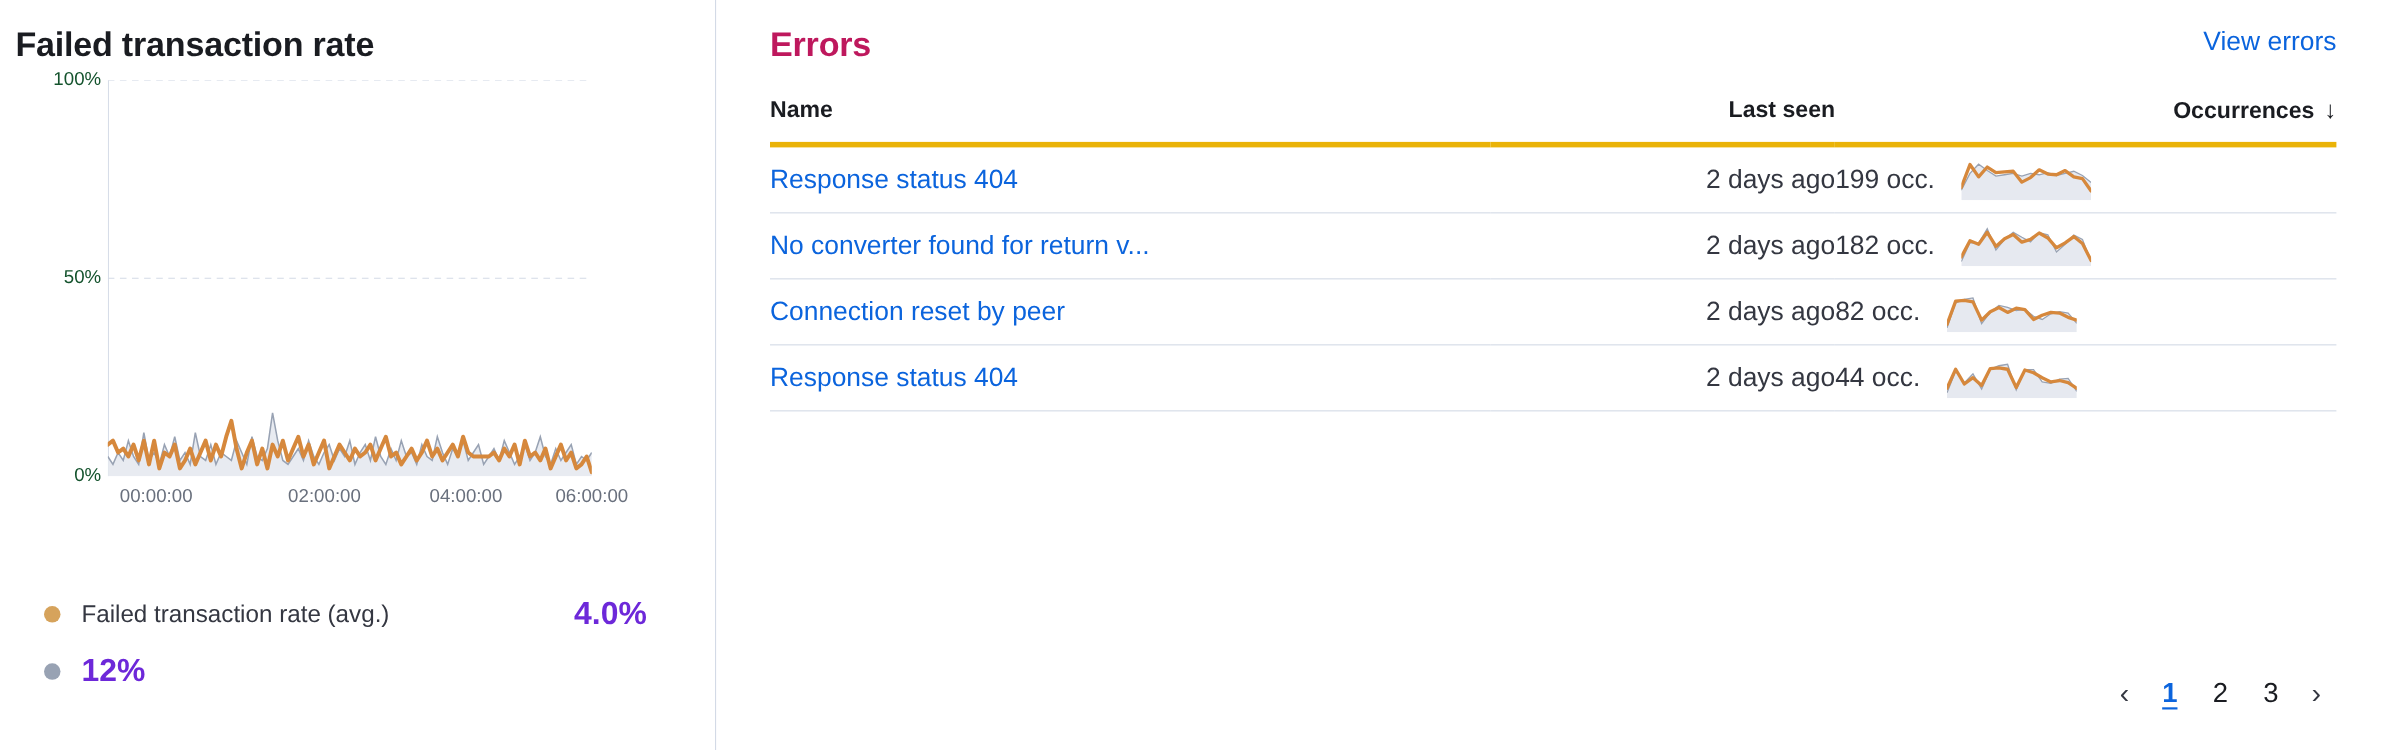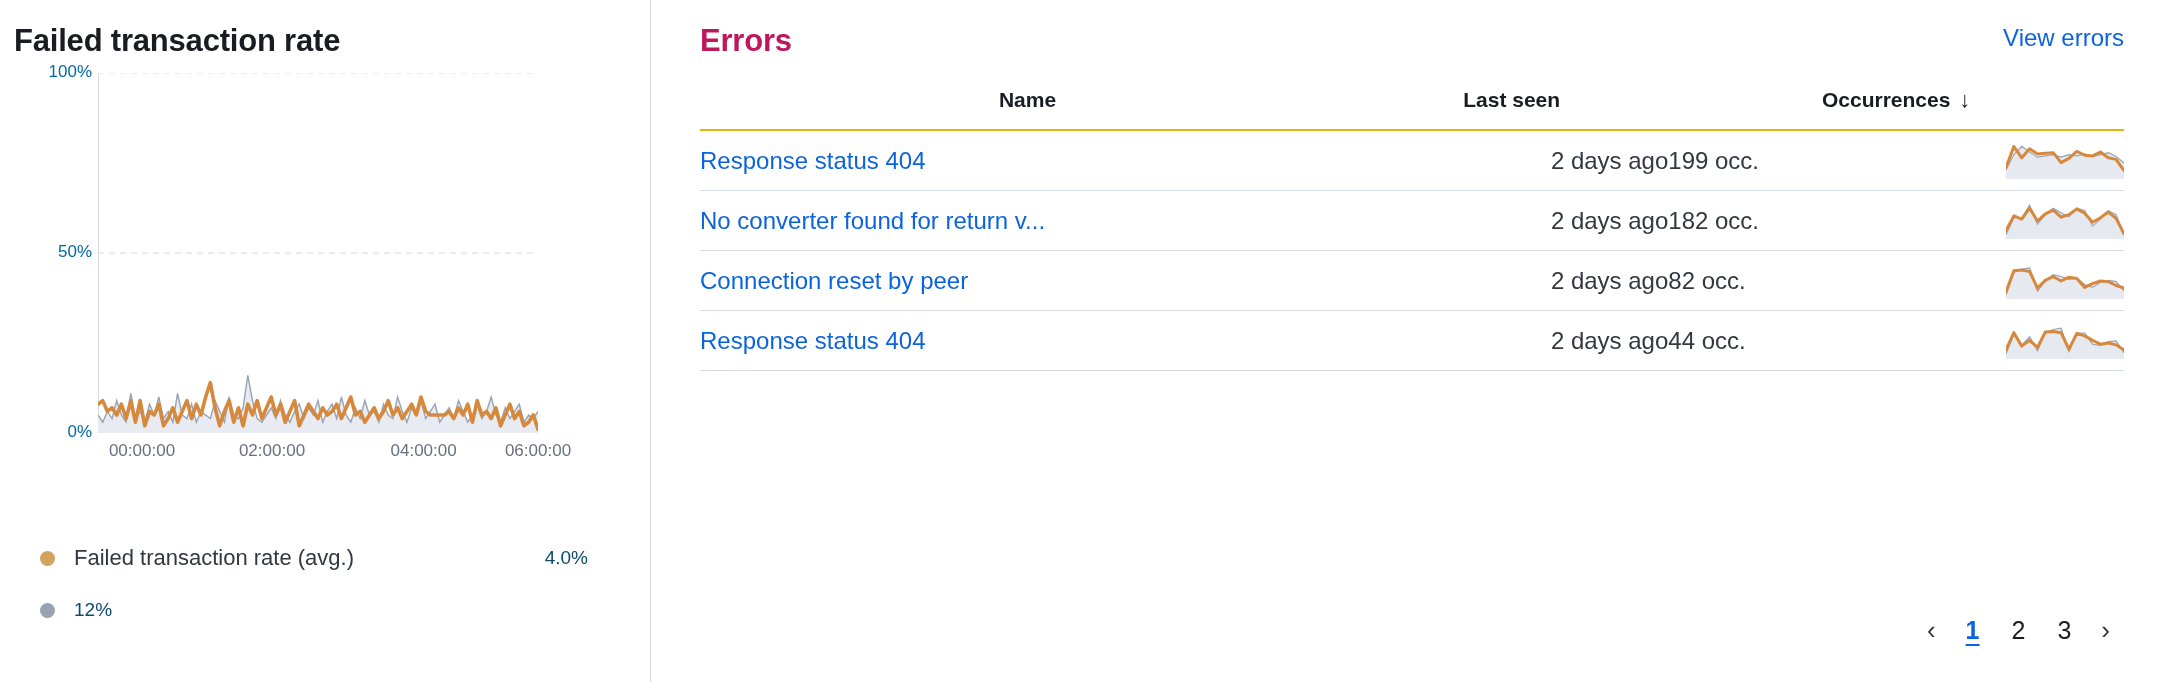--- a/index.html
+++ b/index.html
@@ -47,21 +47,21 @@
   }
   .chart-area {
     position: relative;
     margin-top: 14px;
     height: 420px;
   }
   .ytick {
     position: absolute;
     right: 0;
     font-size: 17px;
-    color: #0369a1;
+    color: #14532d;
     text-align: left;
     white-space: nowrap;
   }
   .ylabels {
     position: absolute;
     left: 0;
     top: 0;
     width: 92px;
     height: 400px;
   }
@@ -104,25 +104,26 @@
     flex: 0 0 15px;
     margin-right: 19px;
   }
   .legend-label {
     font-size: 22px;
     color: #343741;
     flex: 1 1 auto;
     white-space: nowrap;
   }
   .legend-value {
-    font-size: 19px;
-    color: #0c4a6e;
+    font-size: 29px;
+    color: #6d28d9;
     text-align: right;
     white-space: nowrap;
     padding-right: 12px;
+    font-weight: bold;
   }
 
   
   .errors-panel {
     flex: 1 1 auto;
     position: relative;
     box-sizing: border-box;
     padding: 22px 20px 0 50px;
   }
   .errors-header {
@@ -149,23 +150,22 @@
     margin-top: 28px;
     width: 100%;
     border-collapse: collapse;
     table-layout: fixed;
   }
   table.errors-table th {
     font-size: 21px;
     font-weight: bold;
     color: #1a1c21;
     padding: 0 0 16px 0;
-    border-bottom: 2px solid #eab308;
-    white-space: nowrap;
-    text-align: center;
+    border-bottom: 5px solid #eab308;
+    white-space: nowrap;
   }
   th.col-name   { text-align: left;  width: 46%; padding-left: 12px; }
   th.col-seen   { text-align: right; width: 22%; }
   th.col-occ    { text-align: right; width: 32%; padding-right: 14px; }
   .sort-arrow { margin-left: 9px; font-weight: normal; font-size: 22px; }
 
   table.errors-table td {
     border-bottom: 1px solid #d3dae6;
     height: 59px;
     vertical-align: middle;
@@ -186,21 +186,21 @@
     color: #343741;
     white-space: nowrap;
   }
   td.cell-occ {
     text-align: right;
     padding-right: 14px;
   }
   .occ-wrap {
     display: flex;
     align-items: center;
-    justify-content: space-between;
+    justify-content: flex-start;
     gap: 24px;
   }
   .occ-text {
     font-size: 24px;
     color: #343741;
     white-space: nowrap;
   }
   .sparkline {
     width: 118px;
     height: 36px;
@@ -255,21 +255,21 @@
       <svg class="plot" id="plot-svg" viewBox="0 0 440 360" preserveAspectRatio="none">
           <line x1="0" x2="440" y1="180" y2="180" stroke="#d3dae6" stroke-width="1" stroke-dasharray="6 5"></line>
           <line x1="0" x2="440" y1="0" y2="0" stroke="#d3dae6" stroke-width="1" stroke-dasharray="6 5"></line>
           <line x1="0.5" x2="0.5" y1="0" y2="360" stroke="#d3dae6" stroke-width="1"></line>
           <path d="M0.00 342.00 L4.68 349.20 L9.36 338.40 L14.04 345.60 L18.72 327.60 L23.40 342.00 L28.09 349.20 L32.77 320.40 L37.45 345.60 L42.13 338.40 L46.81 349.20 L51.49 331.20 L56.17 342.00 L60.85 324.00 L65.53 345.60 L70.21 338.40 L74.89 349.20 L79.57 320.40 L84.26 342.00 L88.94 345.60 L93.62 331.20 L98.30 349.20 L102.98 338.40 L107.66 342.00 L112.34 345.60 L117.02 327.60 L121.70 338.40 L126.38 349.20 L131.06 324.00 L135.74 342.00 L140.43 345.60 L145.11 334.80 L149.79 302.40 L154.47 327.60 L159.15 345.60 L163.83 349.20 L168.51 342.00 L173.19 334.80 L177.87 345.60 L182.55 327.60 L187.23 342.00 L191.91 349.20 L196.60 338.40 L201.28 331.20 L205.96 345.60 L210.64 334.80 L215.32 342.00 L220.00 327.60 L224.68 349.20 L229.36 338.40 L234.04 331.20 L238.72 345.60 L243.40 324.00 L248.09 342.00 L252.77 349.20 L257.45 334.80 L262.13 345.60 L266.81 327.60 L271.49 342.00 L276.17 338.40 L280.85 349.20 L285.53 331.20 L290.21 342.00 L294.89 345.60 L299.57 324.00 L304.26 338.40 L308.94 349.20 L313.62 334.80 L318.30 342.00 L322.98 327.60 L327.66 345.60 L332.34 338.40 L337.02 331.20 L341.70 349.20 L346.38 342.00 L351.06 334.80 L355.74 345.60 L360.43 327.60 L365.11 338.40 L369.79 349.20 L374.47 342.00 L379.15 331.20 L383.83 345.60 L388.51 338.40 L393.19 324.00 L397.87 342.00 L402.55 349.20 L407.23 334.80 L411.91 345.60 L416.60 338.40 L421.28 331.20 L425.96 349.20 L430.64 342.00 L435.32 345.60 L440.00 338.40 L440 360 L0 360 Z" fill="#e6e9f0" opacity="0.9"></path>
           <path d="M0.00 342.00 L4.68 349.20 L9.36 338.40 L14.04 345.60 L18.72 327.60 L23.40 342.00 L28.09 349.20 L32.77 320.40 L37.45 345.60 L42.13 338.40 L46.81 349.20 L51.49 331.20 L56.17 342.00 L60.85 324.00 L65.53 345.60 L70.21 338.40 L74.89 349.20 L79.57 320.40 L84.26 342.00 L88.94 345.60 L93.62 331.20 L98.30 349.20 L102.98 338.40 L107.66 342.00 L112.34 345.60 L117.02 327.60 L121.70 338.40 L126.38 349.20 L131.06 324.00 L135.74 342.00 L140.43 345.60 L145.11 334.80 L149.79 302.40 L154.47 327.60 L159.15 345.60 L163.83 349.20 L168.51 342.00 L173.19 334.80 L177.87 345.60 L182.55 327.60 L187.23 342.00 L191.91 349.20 L196.60 338.40 L201.28 331.20 L205.96 345.60 L210.64 334.80 L215.32 342.00 L220.00 327.60 L224.68 349.20 L229.36 338.40 L234.04 331.20 L238.72 345.60 L243.40 324.00 L248.09 342.00 L252.77 349.20 L257.45 334.80 L262.13 345.60 L266.81 327.60 L271.49 342.00 L276.17 338.40 L280.85 349.20 L285.53 331.20 L290.21 342.00 L294.89 345.60 L299.57 324.00 L304.26 338.40 L308.94 349.20 L313.62 334.80 L318.30 342.00 L322.98 327.60 L327.66 345.60 L332.34 338.40 L337.02 331.20 L341.70 349.20 L346.38 342.00 L351.06 334.80 L355.74 345.60 L360.43 327.60 L365.11 338.40 L369.79 349.20 L374.47 342.00 L379.15 331.20 L383.83 345.60 L388.51 338.40 L393.19 324.00 L397.87 342.00 L402.55 349.20 L407.23 334.80 L411.91 345.60 L416.60 338.40 L421.28 331.20 L425.96 349.20 L430.64 342.00 L435.32 345.60 L440.00 338.40" fill="none" stroke="#98a2b3" stroke-width="1.4" vector-effect="non-scaling-stroke"></path>
           <path d="M0.00 331.20 L4.68 327.60 L9.36 338.40 L14.04 334.80 L18.72 342.00 L23.40 331.20 L28.09 345.60 L32.77 327.60 L37.45 349.20 L42.13 327.60 L46.81 352.80 L51.49 338.40 L56.17 342.00 L60.85 331.20 L65.53 352.80 L70.21 345.60 L74.89 334.80 L79.57 349.20 L84.26 338.40 L88.94 327.60 L93.62 345.60 L98.30 331.20 L102.98 342.00 L107.66 324.00 L112.34 309.60 L117.02 334.80 L121.70 352.80 L126.38 338.40 L131.06 327.60 L135.74 349.20 L140.43 334.80 L145.11 352.80 L149.79 331.20 L154.47 342.00 L159.15 327.60 L163.83 345.60 L168.51 334.80 L173.19 324.00 L177.87 342.00 L182.55 331.20 L187.23 349.20 L191.91 338.40 L196.60 327.60 L201.28 352.80 L205.96 342.00 L210.64 331.20 L215.32 338.40 L220.00 345.60 L224.68 334.80 L229.36 342.00 L234.04 338.40 L238.72 331.20 L243.40 345.60 L248.09 334.80 L252.77 324.00 L257.45 342.00 L262.13 338.40 L266.81 349.20 L271.49 342.00 L276.17 334.80 L280.85 345.60 L285.53 338.40 L290.21 327.60 L294.89 342.00 L299.57 334.80 L304.26 345.60 L308.94 338.40 L313.62 331.20 L318.30 342.00 L322.98 324.00 L327.66 338.40 L332.34 342.00 L337.02 342.00 L341.70 342.00 L346.38 342.00 L351.06 338.40 L355.74 345.60 L360.43 334.80 L365.11 342.00 L369.79 331.20 L374.47 349.20 L379.15 327.60 L383.83 342.00 L388.51 338.40 L393.19 345.60 L397.87 334.80 L402.55 352.80 L407.23 342.00 L411.91 331.20 L416.60 345.60 L421.28 338.40 L425.96 352.80 L430.64 349.20 L435.32 342.00 L440.00 356.40" fill="none" stroke="#d6883c" stroke-width="3.6" stroke-linejoin="round" stroke-linecap="round" vector-effect="non-scaling-stroke"></path>
         </svg>
       <div class="xlabels">
           <div class="xtick" style="left: 44px;">00:00:00</div>
-          <div class="xtick" style="left: 174px;">02:00:00</div>
+          <div class="xtick" style="left: 197px;">02:00:00</div>
           <div class="xtick" style="left: 325.6px;">04:00:00</div>
           <div class="xtick" style="left: 440px;">06:00:00</div>
         </div>
     </div>
 
     <div class="legend">
       <div class="legend-row">
         <span class="legend-dot" style="background:#d6a35c"></span>
         <span class="legend-label">Failed transaction rate (avg.)</span>
         <span class="legend-value">4.0%</span>

